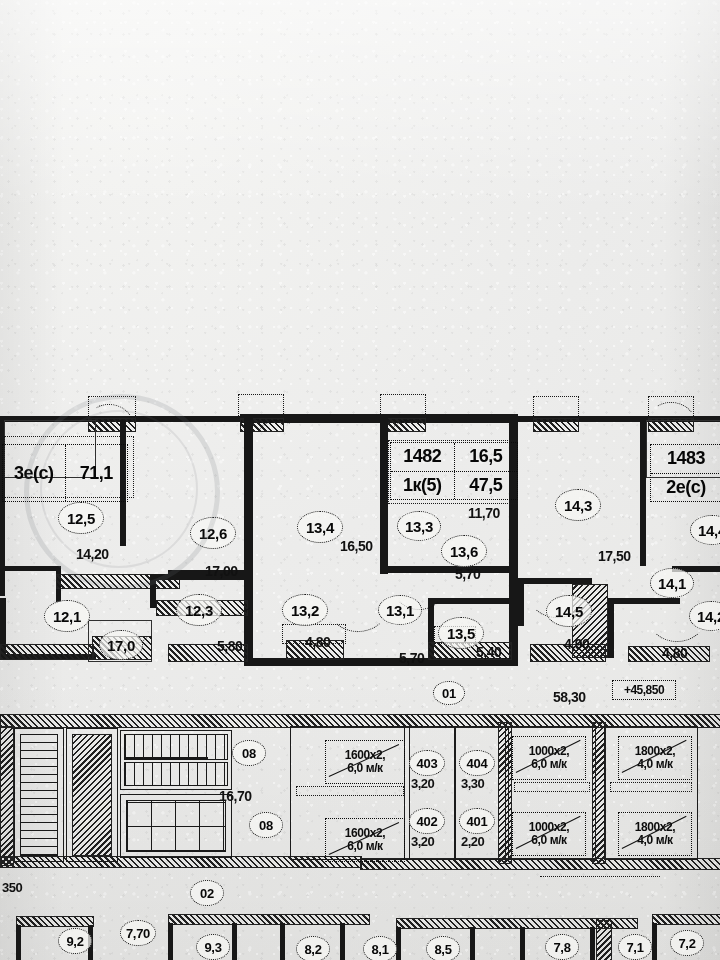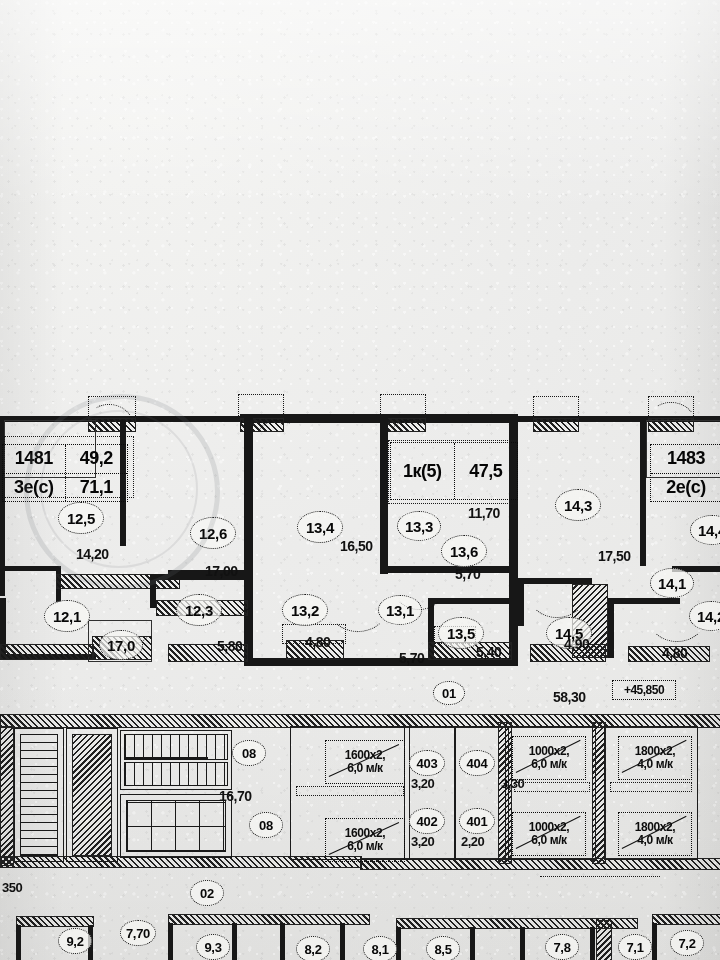--- a/index.html
+++ b/index.html
@@ -250,30 +250,30 @@
     <div class="w" style="left:470px;top:927px;width:5px;height:33px;"></div>
     <div class="w" style="left:520px;top:927px;width:5px;height:33px;"></div>
     <div class="w" style="left:590px;top:927px;width:5px;height:33px;"></div>
     <div class="w" style="left:652px;top:923px;width:5px;height:37px;"></div>
     <div class="hatchv" style="left:596px;top:920px;width:14px;height:40px;"></div>
 
     <div class="dash" style="left:540px;top:862px;width:120px;height:14px;border-top:none;border-left:none;border-right:none;"></div>
 
     <div class="tbl" style="left:2px;top:444px;width:124px;height:56px;font-size:18px;">
       <div class="r">
-        <div class="c">1481</div>
-        <div class="c">49,2</div>
-      </div>
-      <div class="r">
         <div class="c">3е(с)</div>
         <div class="c">71,1</div>
       </div>
     </div>
 
     <div class="tbl" style="left:390px;top:442px;width:126px;height:56px;font-size:18px;">
+      <div class="r">
+        <div class="c">1482</div>
+        <div class="c">16,5</div>
+      </div>
       <div class="r">
         <div class="c">1к(5)</div>
         <div class="c">47,5</div>
       </div>
     </div>
 
     <div class="tbl" style="left:650px;top:444px;width:70px;height:56px;font-size:18px;">
       <div class="r">
         <div class="c">1483</div>
       </div>
@@ -291,21 +291,21 @@
         <div class="bub" style="left:397px;top:511px;width:42px;height:28px;font-size:15px;">13,3</div>
         <div class="bub" style="left:441px;top:535px;width:44px;height:30px;font-size:15px;">13,6</div>
         <div class="bub" style="left:555px;top:489px;width:44px;height:30px;font-size:15px;">14,3</div>
         <div class="bub" style="left:690px;top:515px;width:42px;height:28px;font-size:15px;">14,4</div>
         <div class="bub" style="left:44px;top:600px;width:44px;height:30px;font-size:15px;">12,1</div>
         <div class="bub" style="left:99px;top:630px;width:42px;height:28px;font-size:15px;">17,0</div>
         <div class="bub" style="left:176px;top:594px;width:44px;height:30px;font-size:15px;">12,3</div>
         <div class="bub" style="left:282px;top:594px;width:44px;height:30px;font-size:15px;">13,2</div>
         <div class="bub" style="left:378px;top:595px;width:42px;height:28px;font-size:15px;">13,1</div>
         <div class="bub" style="left:438px;top:617px;width:44px;height:30px;font-size:15px;">13,5</div>
-        <div class="bub" style="left:546px;top:595px;width:44px;height:30px;font-size:15px;margin-top:22px;">14,5</div>
+        <div class="bub" style="left:546px;top:595px;width:44px;height:30px;font-size:15px;">14,5</div>
         <div class="bub" style="left:650px;top:568px;width:42px;height:28px;font-size:15px;">14,1</div>
         <div class="bub" style="left:689px;top:601px;width:42px;height:28px;font-size:15px;">14,2</div>
       </div>
     <div id="dims">
         <div class="dim" style="left:76px;top:546px;font-size:14px;">14,20</div>
         <div class="dim" style="left:205px;top:563px;font-size:14px;">17,00</div>
         <div class="dim" style="left:340px;top:538px;font-size:14px;">16,50</div>
         <div class="dim" style="left:468px;top:505px;font-size:14px;">11,70</div>
         <div class="dim" style="left:455px;top:566px;font-size:14px;">5,70</div>
         <div class="dim" style="left:598px;top:548px;font-size:14px;">17,50</div>
@@ -353,21 +353,21 @@
         <div class="box" style="left:618px;top:812px;width:72px;height:42px;font-size:12px;">
           <span>1800x2,</span>
           <span>4,0 м/к</span>
         </div>
         <div class="strike" style="left:622px;top:848px;width:71.55417527999327px;transform:rotate(-26.56505117707799deg);"></div>
       </div>
     <div id="doors">
         <div class="bub" style="left:409px;top:750px;width:34px;height:24px;font-size:13px;">403</div>
         <div class="dim" style="left:411px;top:776px;font-size:13px;">3,20</div>
         <div class="bub" style="left:459px;top:750px;width:34px;height:24px;font-size:13px;">404</div>
-        <div class="dim" style="left:461px;top:776px;font-size:13px;margin-left:40px;">3,30</div>
+        <div class="dim" style="left:461px;top:776px;font-size:13px;">3,30</div>
         <div class="bub" style="left:409px;top:808px;width:34px;height:24px;font-size:13px;">402</div>
         <div class="dim" style="left:411px;top:834px;font-size:13px;">3,20</div>
         <div class="bub" style="left:459px;top:808px;width:34px;height:24px;font-size:13px;">401</div>
         <div class="dim" style="left:461px;top:834px;font-size:13px;">2,20</div>
       </div>
     <div id="bottoms">
         <div class="bub" style="left:58px;top:928px;width:32px;height:24px;font-size:13px;">9,2</div>
         <div class="bub" style="left:120px;top:920px;width:34px;height:24px;font-size:13px;">7,70</div>
         <div class="bub" style="left:196px;top:934px;width:32px;height:24px;font-size:13px;">9,3</div>
         <div class="bub" style="left:296px;top:936px;width:32px;height:24px;font-size:13px;">8,2</div>

